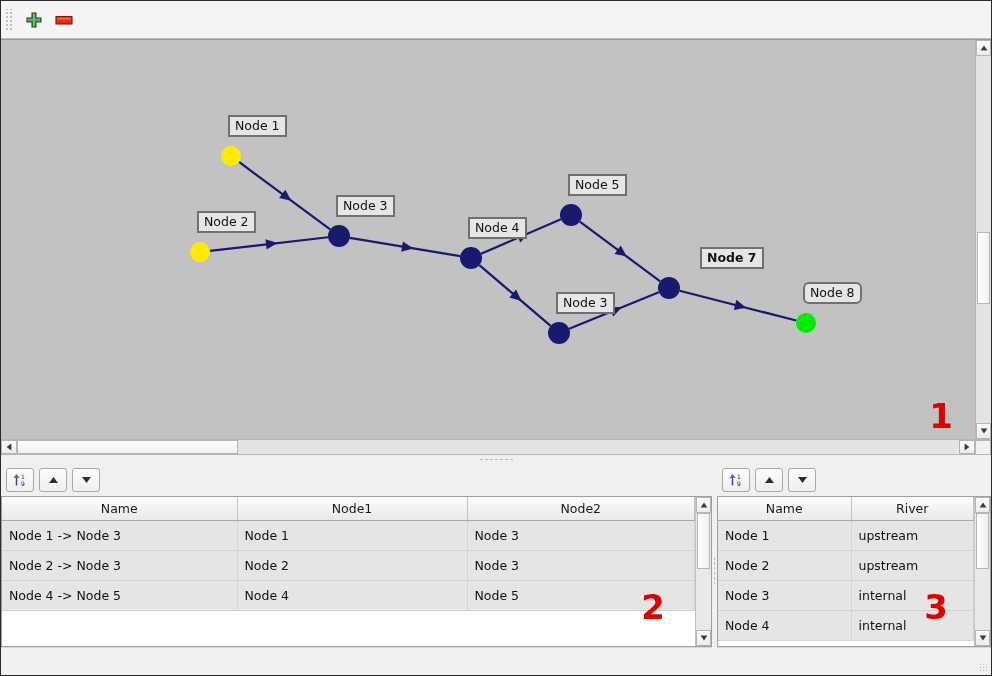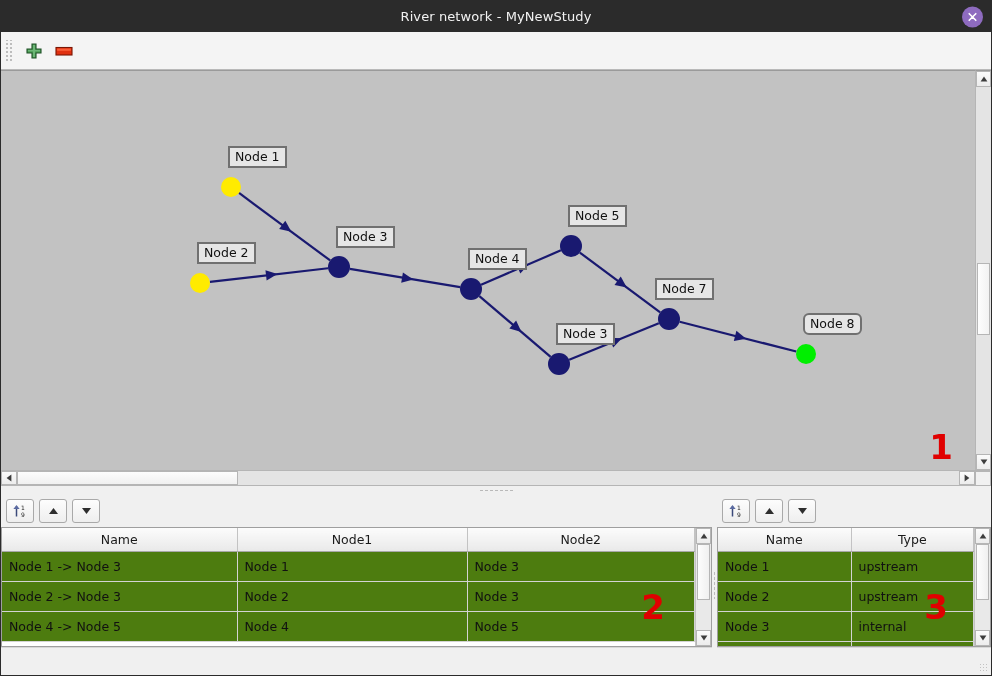--- a/index.html
+++ b/index.html
@@ -261,21 +261,21 @@
     text-align: center;
     cursor: pointer;
   }
   table.grid td {
     border-right: 1px solid #d3d3d3;
     border-bottom: 1px solid #d3d3d3;
     font-size: 12.5px;
     color: #111;
     height: 30px;
     padding-left: 7px;
-    background: #4d7c0f;
+    background: #e5e5e5;
     cursor: pointer;
     overflow: hidden;
     white-space: nowrap;
   }
   table.grid tr:last-child td { border-bottom: 1px solid #d3d3d3; }
 
   .tbl-vscroll {
     width: 16px;
     background: #e9e9e9;
     border-left: 1px solid #c3c3c3;
@@ -302,28 +302,20 @@
     width: 10px; height: 10px;
     background-image: radial-gradient(#c2c2c2 40%, transparent 41%);
     background-size: 3px 3px;
   }
 </style>
 </head>
 <body>
 
 <div class="window">
 
-  <div class="titlebar">
-    <div class="titlebar-text">River network - MyNewStudy</div>
-    <div class="close-btn">
-      <svg width="11" height="11" viewBox="0 0 11 11">
-        <path d="M2.2 2.2 L8.8 8.8 M8.8 2.2 L2.2 8.8" stroke="#ffffff" stroke-width="1.6" stroke-linecap="round"></path>
-      </svg>
-    </div>
-  </div>
 
   <div class="toolbar">
     <div class="grip"></div>
     <div class="tool-icon">
       <svg width="18" height="18" viewBox="0 0 18 18">
         <path d="M7 2 H11 V7 H16 V11 H11 V16 H7 V11 H2 V7 H7 Z" fill="#4e9e57" stroke="#1e5126" stroke-width="1.1" stroke-linejoin="miter"></path>
         <path d="M8 3 H10 V8 H15 V9.3 H10 V15 H8 V9.3 H3 V8 H8 Z" fill="#7cc387" opacity=".65"></path>
       </svg>
     </div>
     <div class="tool-icon">
@@ -362,21 +354,21 @@
           <circle cx="668" cy="248" r="11" fill="#191970"></circle>
           <circle cx="805" cy="283" r="10" fill="#00ef00"></circle>
         </svg>
       <div id="labels-layer">
           <div class="node-label" style="left: 227px; top: 75px;">Node 1</div>
           <div class="node-label" style="left: 196px; top: 171px;">Node 2</div>
           <div class="node-label" style="left: 335px; top: 155px;">Node 3</div>
           <div class="node-label" style="left: 467px; top: 177px;">Node 4</div>
           <div class="node-label" style="left: 567px; top: 134px;">Node 5</div>
           <div class="node-label" style="left: 555px; top: 252px;">Node 3</div>
-          <div class="node-label" style="left: 654px; top: 207px;">Node 7</div>
+          <div class="node-label" style="left: 699px; top: 207px; font-weight: bold;">Node 7</div>
           <div class="node-label" style="left: 802px; top: 242px; border-radius: 6px;">Node 8</div>
         </div>
       <div class="annot" style="right:22px; bottom:6px;">
         <span>1</span>
       </div>
     </div>
     <div class="vscroll">
       <div class="vtrough"></div>
       <div class="sb-btn top">
         <svg width="8" height="6" viewBox="0 0 8 6">
@@ -509,21 +501,21 @@
               <path d="M5.5 7 L1 1 L10 1 Z" fill="#2e2e2e"></path>
             </svg>
         </div>
       </div>
       <div class="table-area">
         <div class="table-scrollport">
           <table class="grid">
             <thead>
               <tr>
                 <th style="width:133px">Name</th>
-                <th>Type</th>
+                <th>River</th>
               </tr>
             </thead>
             <tbody id="nodes-body">
                 <tr>
                   <td>Node 1</td>
                   <td>upstream</td>
                 </tr>
                 <tr>
                   <td>Node 2</td>
                   <td>upstream</td>

